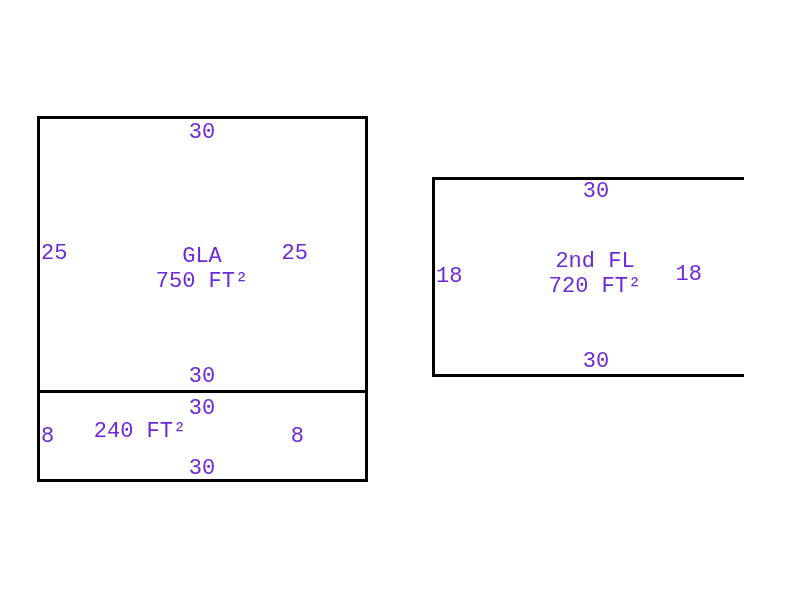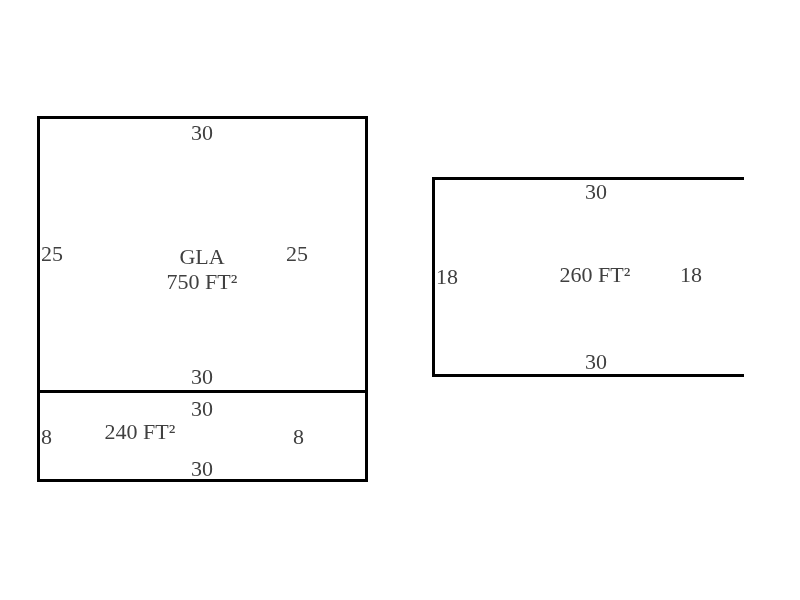--- a/index.html
+++ b/index.html
@@ -5,22 +5,22 @@
   html, body {
     margin: 0;
     padding: 0;
     background: #ffffff;
   }
   .canvas {
     position: relative;
     width: 744px;
     height: 600px;
     background: #ffffff;
-    font-family: Liberation Serif, serif;
-    color: #404040;
+    font-family: Liberation Mono, monospace;
+    color: #6d28d9;
     overflow: hidden;
   }
   .rect {
     position: absolute;
     border: 3px solid #000000;
     box-sizing: border-box;
     background: transparent;
   }
   .rect-gla   { left: 37px;  top: 116px; width: 331px; height: 277px; }
   .rect-porch { left: 37px;  top: 390px; width: 331px; height: 92px;  }
@@ -78,17 +78,18 @@
   <div class="lbl ctr porch-name">
     <div>240 FT²</div>
   </div>
   <div class="lbl ctr porch-bottom">30</div>
 
   <div class="rect rect-2ndfl"></div>
   <div class="lbl ctr fl2-top">30</div>
   <div class="lbl vctr fl2-left">18</div>
   <div class="lbl vctr fl2-right">18</div>
   <div class="lbl ctr fl2-name">
-    <div>260 FT²</div>
+    <div>2nd FL</div>
+    <div>720 FT²</div>
   </div>
   <div class="lbl ctr fl2-bottom">30</div>
 
 </div>
 
 </body></html>

